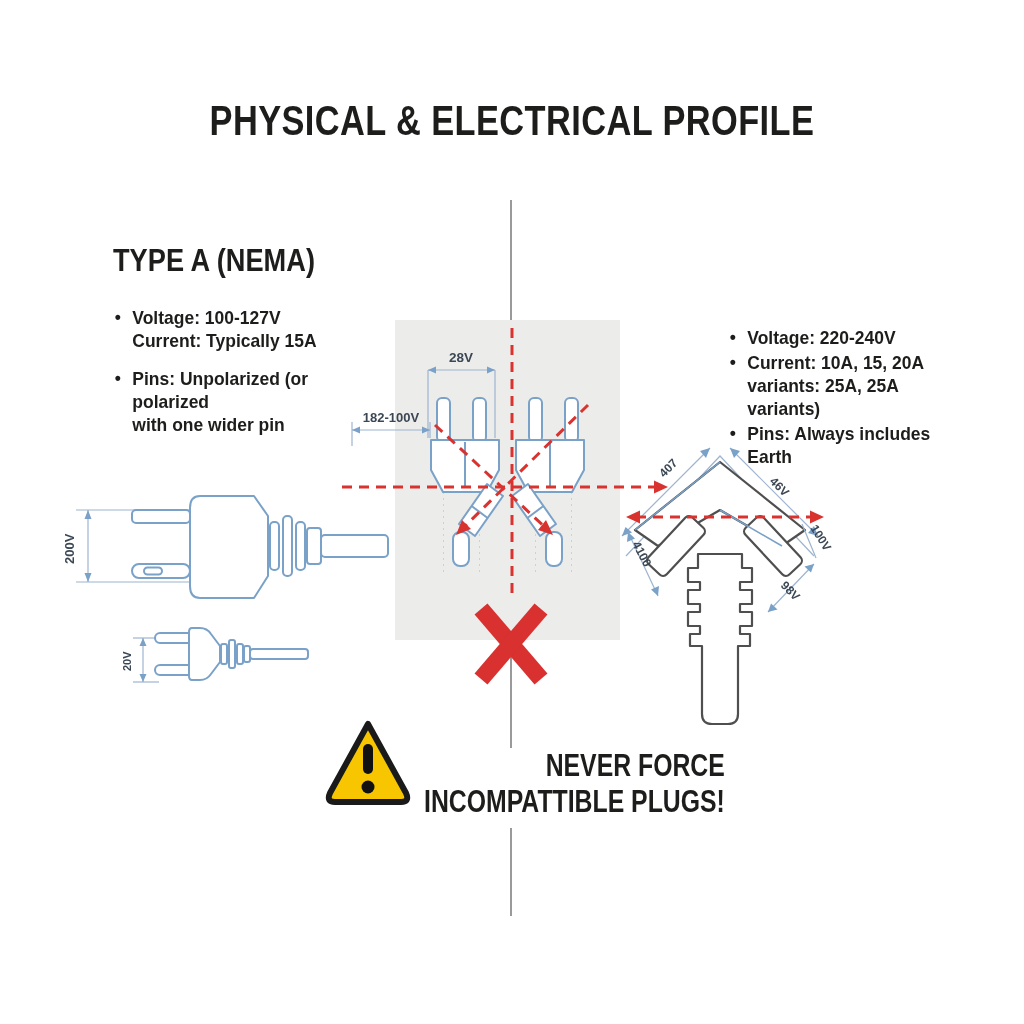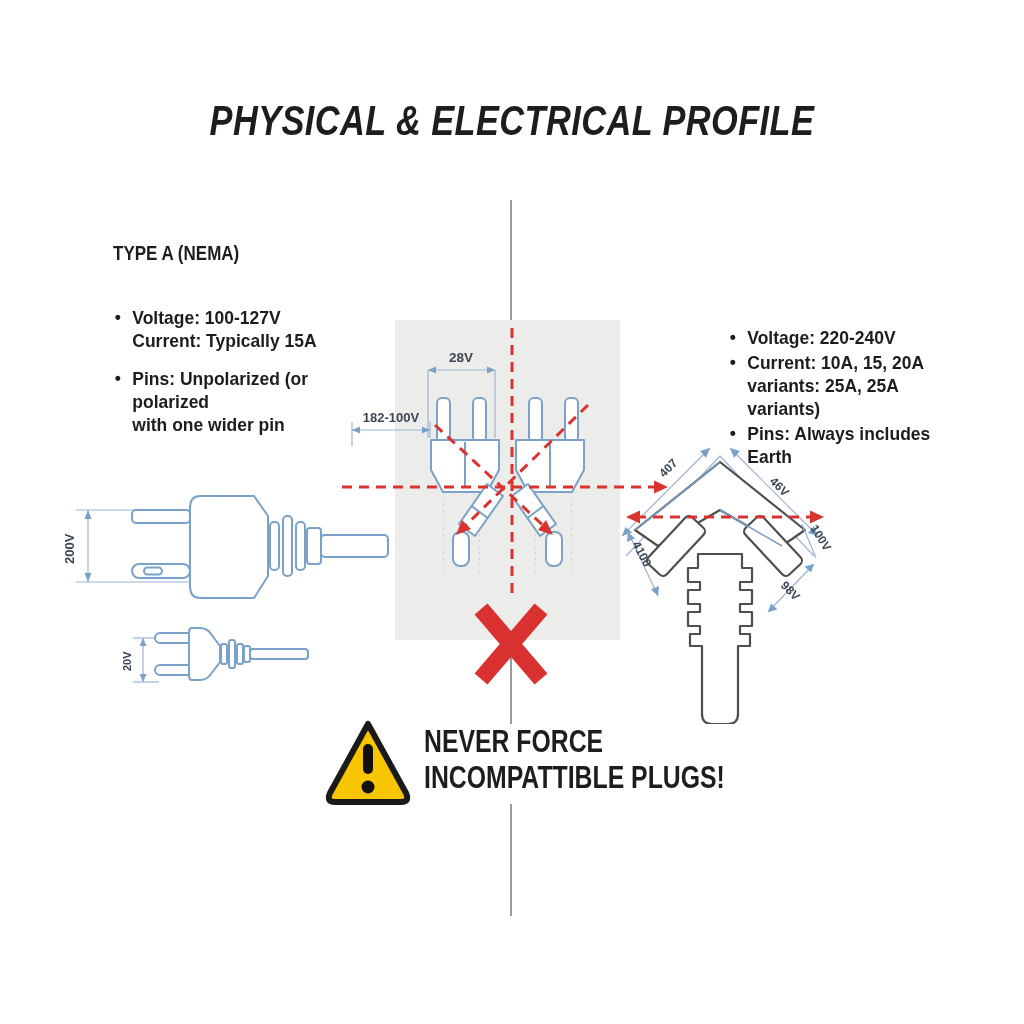--- a/index.html
+++ b/index.html
@@ -1,30 +1,30 @@
 <!DOCTYPE html>
 <html><head>
 <meta charset="utf-8">
 <style>
   html,body{margin:0;padding:0;background:#fff;}
   body{font-family:"Liberation Sans",sans-serif;color:#1d1d1b;}
   #canvas{position:relative;width:1024px;height:1024px;background:#ffffff;overflow:hidden;}
   .abs{position:absolute;}
   .cond{display:inline-block;transform:scaleX(.8);transform-origin:left center;white-space:nowrap;}
-  .title-wrap{left:0;top:96px;width:1024px;text-align:center;font-style:italic;}
+  .title-wrap{left:0;top:96px;width:1024px;text-align:center;}
   .title-wrap .cond{transform-origin:center;font-size:43px;font-weight:700;letter-spacing:.5px;}
-  .sec-heading{font-size:20px;font-weight:700;}
+  .sec-heading{font-size:32px;font-weight:700;}
   .sec-heading .cond{transform:scaleX(.85);}
   .bullets{font-size:19px;font-weight:700;line-height:23px;transform:scaleX(.92);transform-origin:left top;}
   .bullet{position:relative;padding-left:21px;margin-bottom:15px;}
   .bullet .dot{position:absolute;left:2px;top:-1px;}
   .bullet .ln{display:block;}
   #divider{left:510px;top:200px;width:2px;height:716px;background:#9a9a9a;}
   #panel{left:395px;top:320px;width:225px;height:320px;background:#ececea;}
-  .warn-text{left:424px;top:724px;width:318px;height:80px;background:#ffffff;font-size:31px;font-weight:700;line-height:36px;}
+  .warn-text{left:424px;top:748px;width:318px;height:80px;background:#ffffff;font-size:31px;font-weight:700;line-height:36px;text-align:right;}
   .warn-text .cond{transform:scaleX(.8);transform-origin:left top;}
   svg{display:block;}
   svg text{font-family:"Liberation Sans",sans-serif;fill:#3b4754;font-weight:700;}
   .plugline{stroke:#7aa1c8;stroke-width:2;fill:#ffffff;}
   .plugline-nf{stroke:#7aa1c8;stroke-width:2;fill:none;}
   .dimline{stroke:#9db4d0;stroke-width:1.2;fill:none;}
   .dimarrow{fill:#7aa1c8;stroke:none;}
   .redline{stroke:#d93330;stroke-width:3;fill:none;stroke-dasharray:10 7;}
   .redarrow{fill:#d93330;stroke:none;}
   .darkline{stroke:#4f4f4f;stroke-width:2.2;fill:#ffffff;stroke-linejoin:round;}

